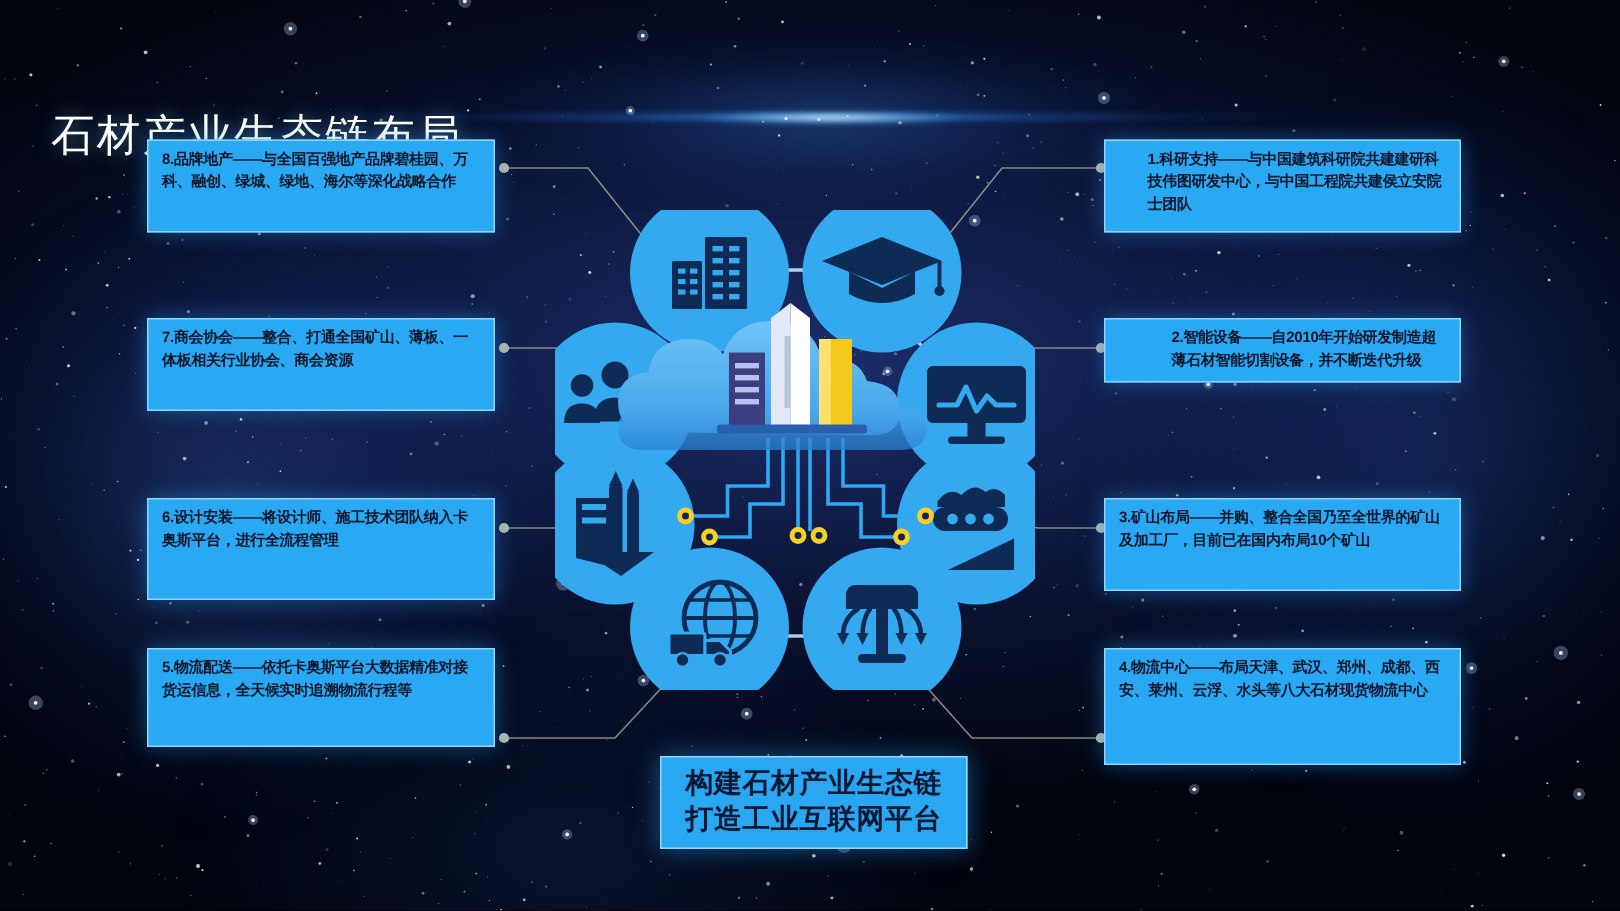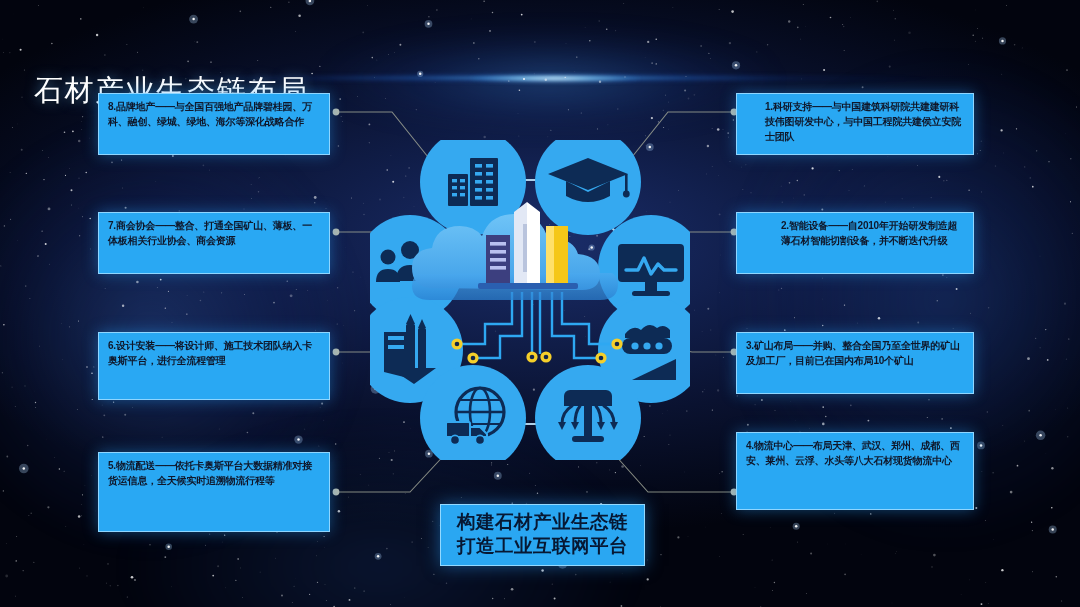--- a/index.html
+++ b/index.html
@@ -110,23 +110,23 @@
     padding: 6px 9px 7px 9px;
     letter-spacing: -0.2px;
     box-shadow: 0 0 14px rgba(40,150,240,0.45);
   }
   .info-box.left  { width: 232px; left: 98px; }
   .info-box.right { width: 238px; left: 736px; }
 
   .box-8 { top: 93px;  height: 62px; }
   .box-7 { top: 212px; height: 62px; }
   .box-6 { top: 332px; height: 68px; }
-  .box-5 { top: 452px; height: 80px; }
+  .box-5 { top: 432px; height: 66px; }
   .box-1 { top: 93px;  height: 62px; padding-left: 28px; }
-  .box-2 { top: 212px; height: 62px; padding-left: 44px; }
+  .box-2 { top: 212px; height: 43px; padding-left: 44px; }
   .box-3 { top: 332px; height: 62px; }
   .box-4 { top: 432px; height: 78px; }
 
   
   .caption {
     position: absolute;
     left: 440px;
     top: 504px;
     width: 205px;
     box-sizing: border-box;

